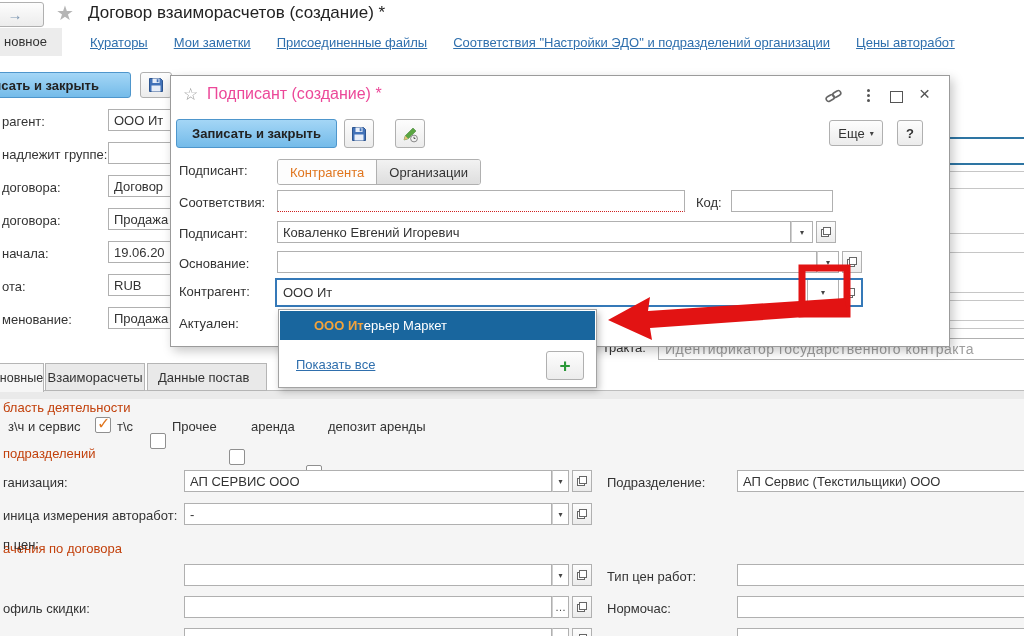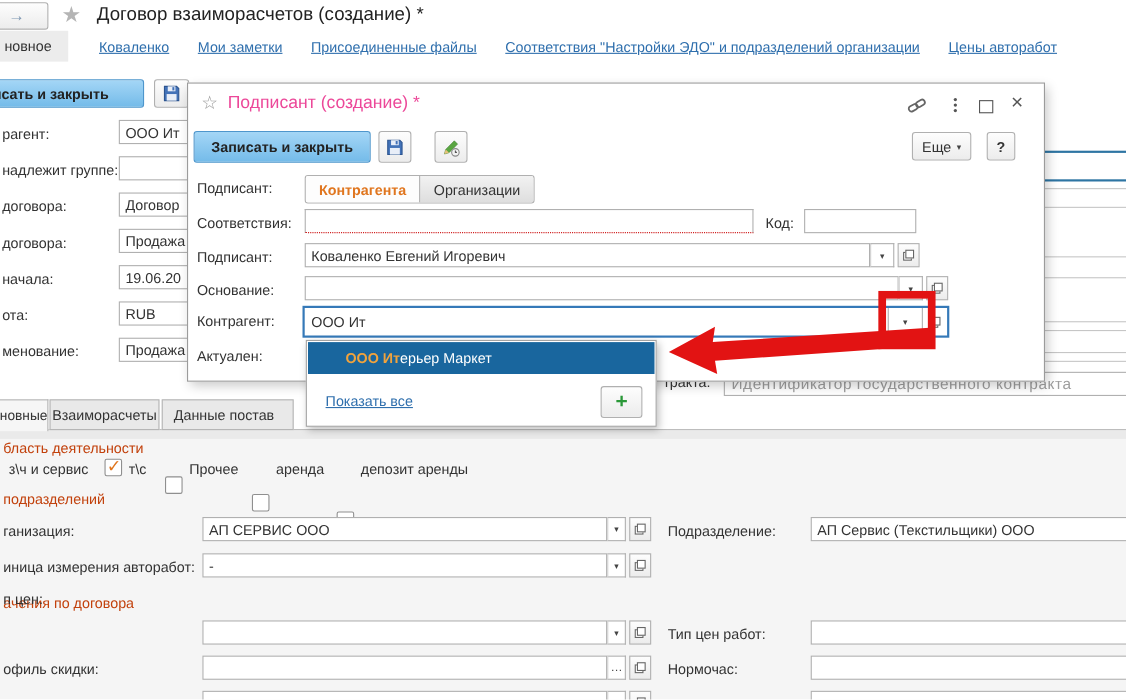--- a/index.html
+++ b/index.html
@@ -42,21 +42,21 @@
 <div class="abs btn" style="left:-14px;top:2px;width:58px;height:25px">
   <span style="color:#7f98b3;font-size:15px;font-weight:bold">→</span>
 </div>
 <span class="abs" style="left:56px;top:1px;font-size:20px;color:#b5b5b5">★</span>
 <div class="abs lbl" style="left:88px;top:3px;font-size:17px;color:#222">Договор взаиморасчетов (создание) *</div>
 
 <div class="abs tab" style="left:0;top:28px;width:62px;background:#ececec;padding-left:4px">
   <span>новное</span>
 </div>
 <div class="abs" style="left:90px;top:28px;height:28px;display:flex;align-items:center;gap:26px">
-  <span class="link">Коваленко</span>
+  <span class="link">Кураторы</span>
   <span class="link">Мои заметки</span>
   <span class="link">Присоединенные файлы</span>
   <span class="link">Соответствия "Настройки ЭДО" и подразделений организации</span>
   <span class="link">Цены авторабот</span>
 </div>
 
 <div class="abs bluebtn" style="left:-62px;top:72px;width:193px;height:26px">Записать и закрыть</div>
 <div class="abs btn" style="left:140px;top:72px;width:32px;height:26px">
   <svg width="16" height="16" viewBox="0 0 16 16">
     <path d="M1.5 1.5 h11 l2 2 v11 h-13 z" fill="#4272b8" stroke="#2d5590"></path>
@@ -222,21 +222,21 @@
     </svg>
   </div>
   <div class="abs btn" style="left:658px;top:44px;width:54px;height:26px;gap:5px">
     <span>Еще</span>
     <span style="font-size:8px;color:#444">▾</span>
   </div>
   <div class="abs btn" style="left:726px;top:44px;width:26px;height:26px;font-weight:bold">?</div>
 
   <div class="abs lbl" style="left:8px;top:87px">Подписант:</div>
   <div class="abs" style="left:106px;top:83px;display:flex;height:24px;border:1px solid #b0b0b0;border-radius:3px;overflow:hidden">
-    <div style="display:flex;align-items:center;padding:0 12px;background:#fdfdfd;color:#e0761f;font-weight:bold">Контрагента</div>
+    <div style="display:flex;align-items:center;padding:0 12px;background:#fdfdfd;color:#e0761f;font-weight:normal">Контрагента</div>
     <div style="display:flex;align-items:center;padding:0 12px;background:linear-gradient(#f2f2f2,#dedede);border-left:1px solid #b0b0b0">Организации</div>
   </div>
 
   <div class="abs lbl" style="left:8px;top:119px">Соответствия:</div>
   <div class="abs fld" style="left:106px;top:114px;width:408px;border-bottom:1px dotted #cf2020"></div>
   <div class="abs lbl" style="left:525px;top:119px">Код:</div>
   <div class="abs fld" style="left:560px;top:114px;width:102px"></div>
 
   <div class="abs lbl" style="left:8px;top:150px">Подписант:</div>
   <div class="abs" style="left:106px;top:145px;display:flex">

